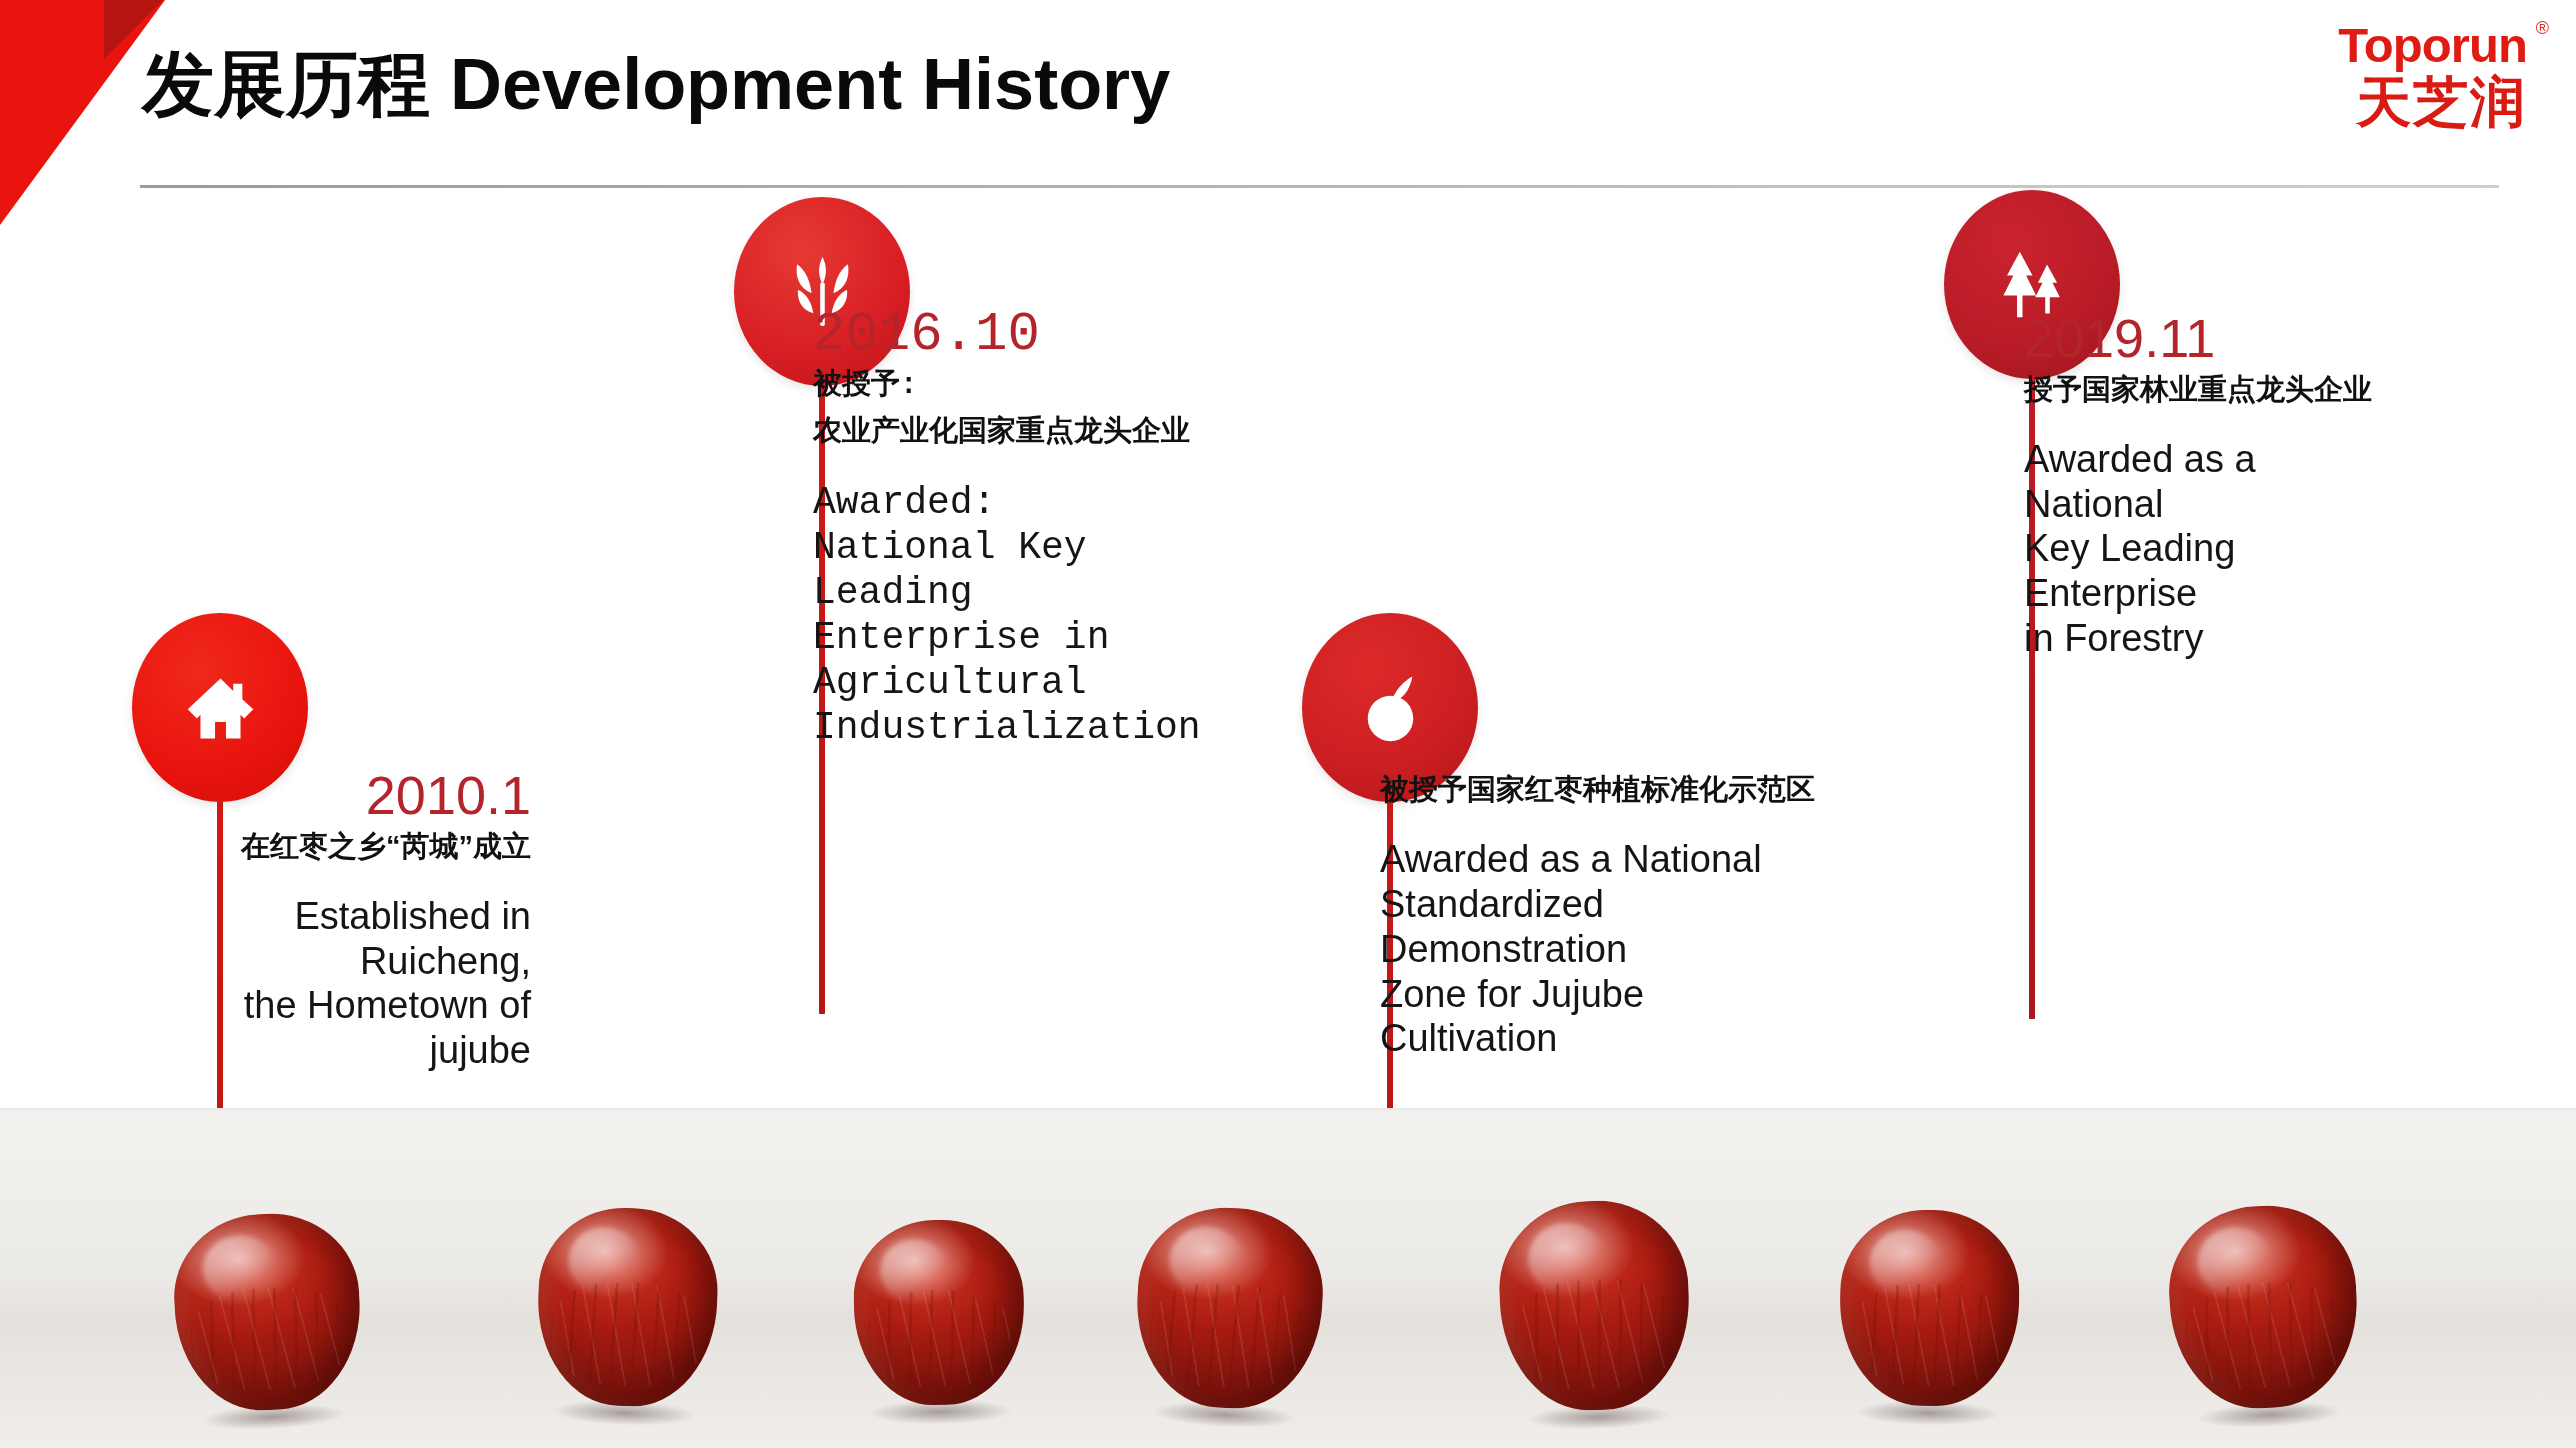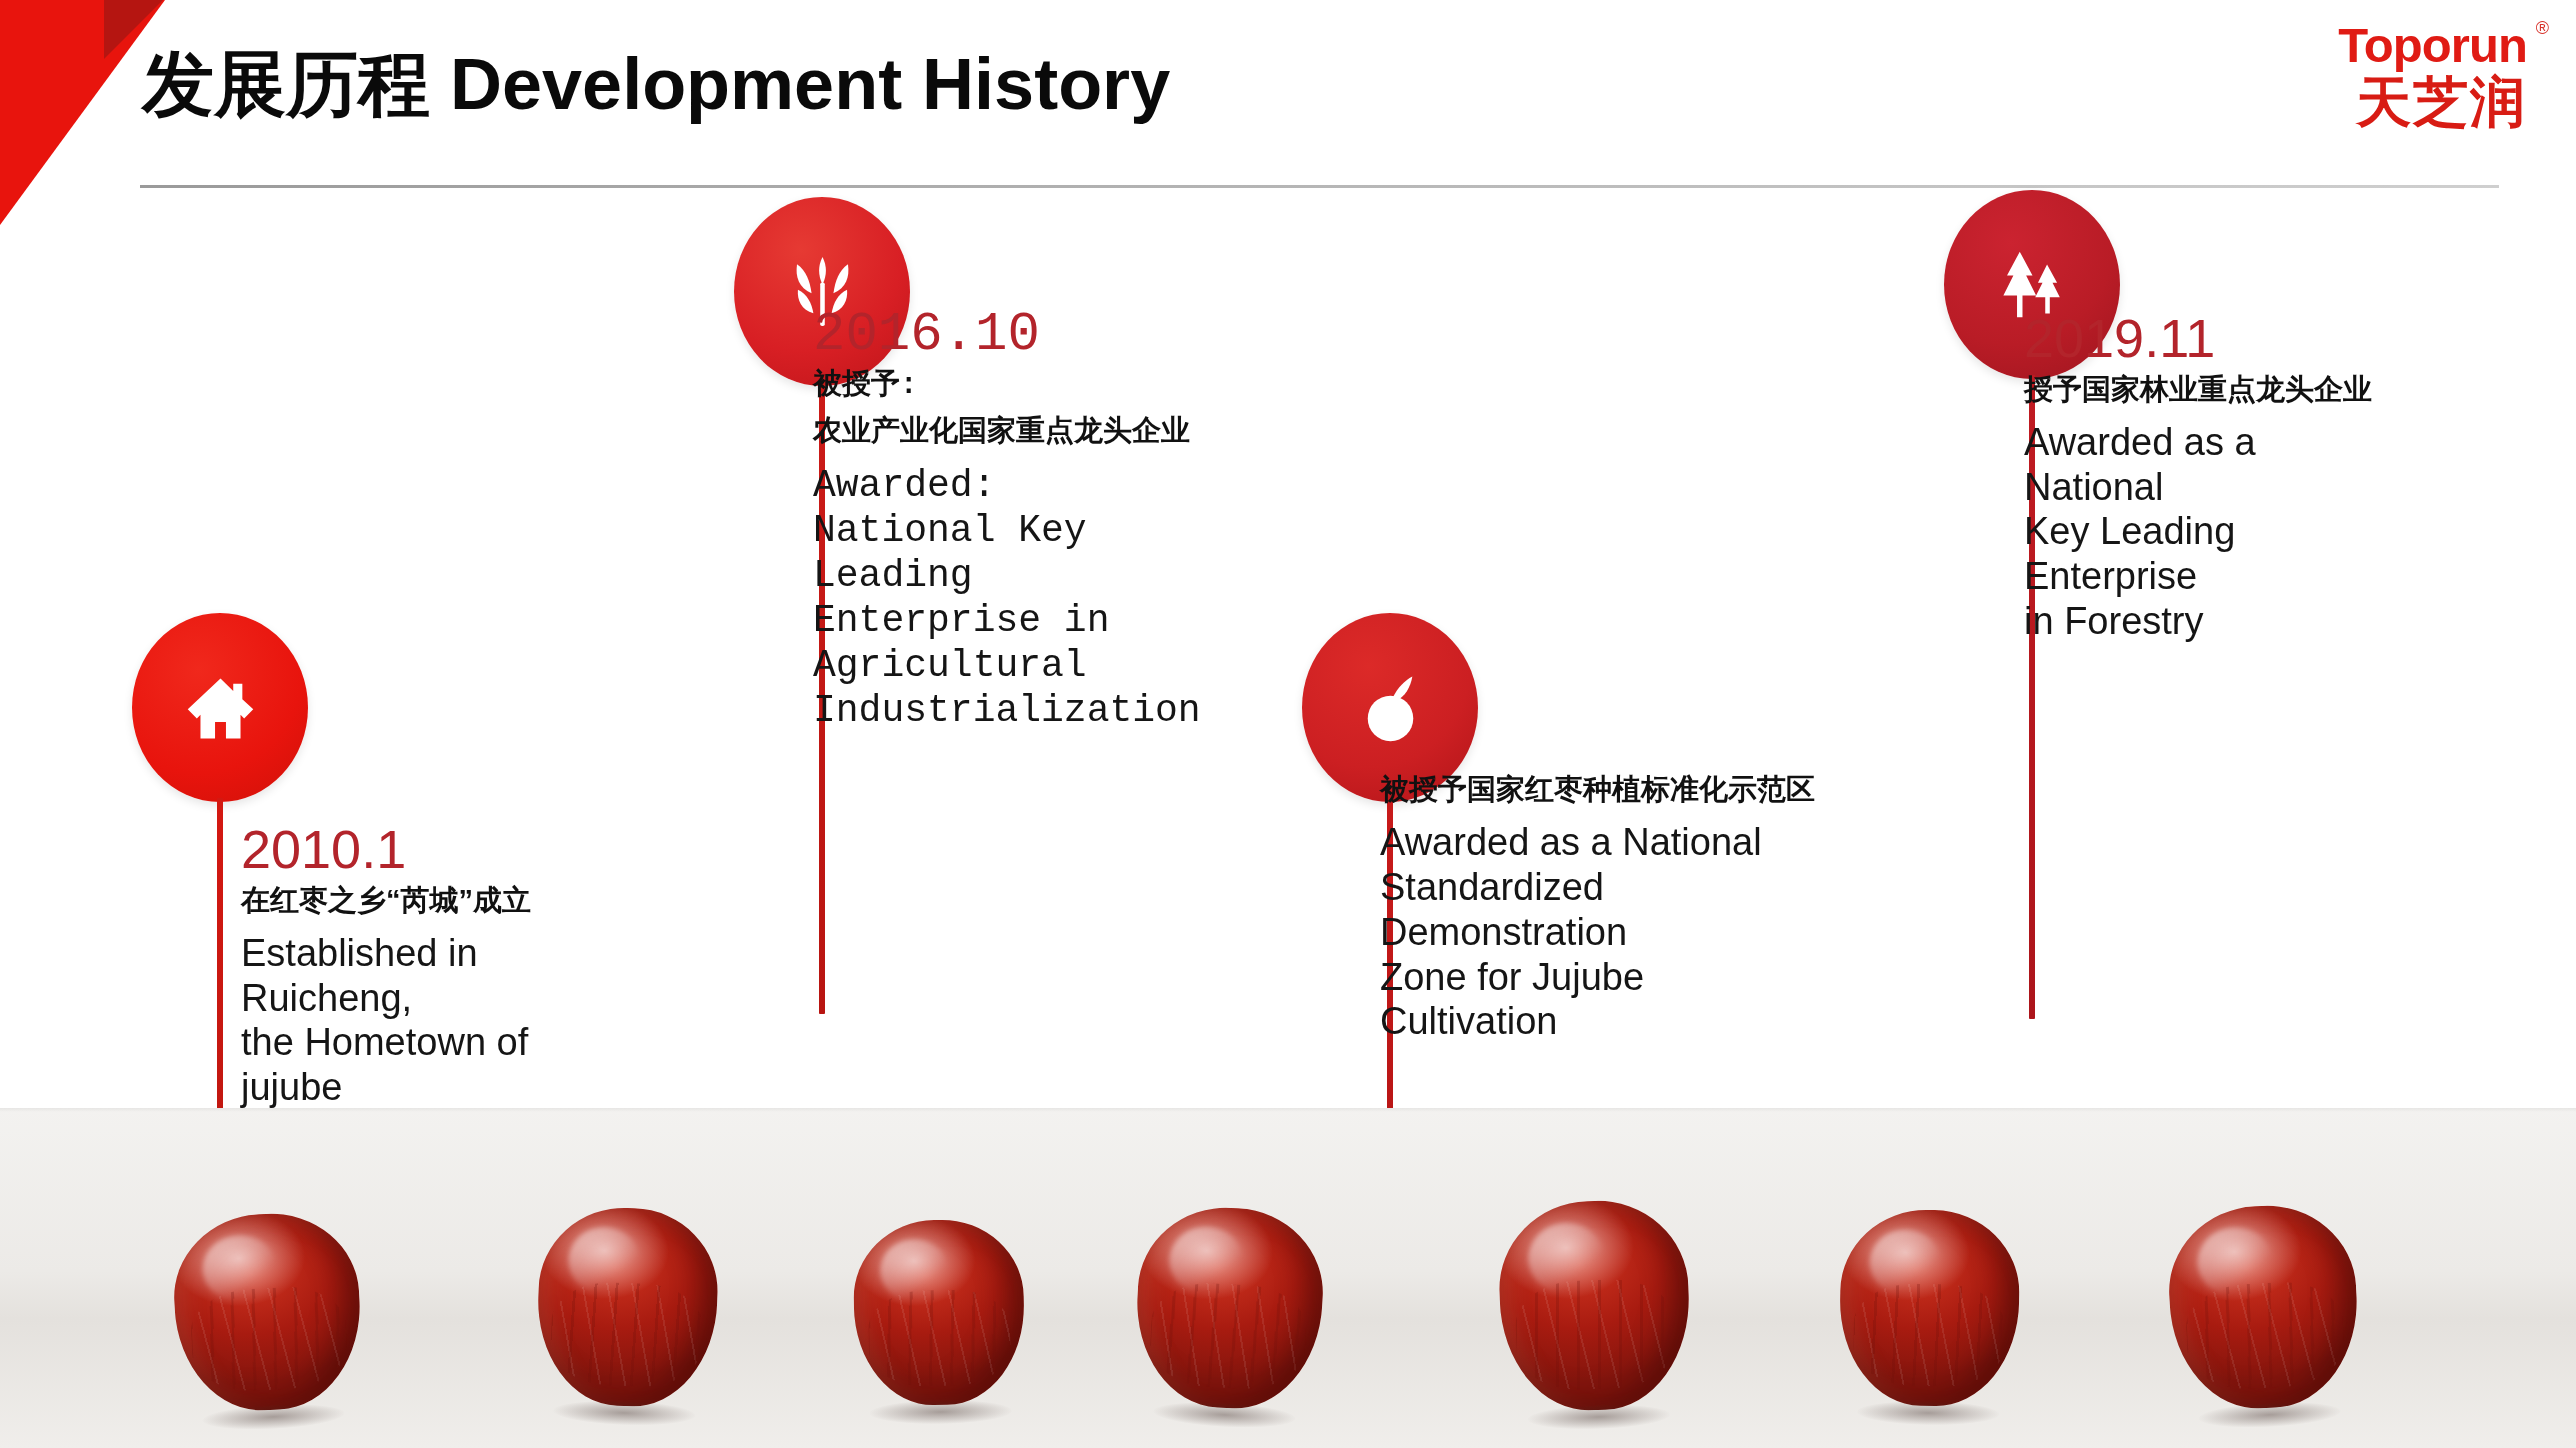--- a/index.html
+++ b/index.html
@@ -74,21 +74,21 @@
     font-size:54px;color:#b3242b;line-height:1.05;
     font-weight:normal;letter-spacing:0px;white-space:nowrap;
   }
   .entry-cn{
     font-size:29px;color:#111;font-weight:bold;
     line-height:1.45;margin-top:1px;white-space:nowrap;
   }
   .entry-cn.small-gap{margin-top:5.7px;}
   .entry-en{
     font-size:38px;color:#151515;line-height:1.18;
-    margin-top:10px;font-weight:normal;white-space:pre-line;
+    margin-top:27px;font-weight:normal;white-space:pre-line;
   }
 
   
   .photo-strip{
     position:absolute;left:0;bottom:0;width:100%;height:340px;
     background:linear-gradient(to bottom,#f3f2f0 0%,#eceae7 48%,#e4e1dd 62%,#f0eeeb 100%);
     overflow:hidden;
   }
   .strip-shadowline{
     position:absolute;left:0;top:0;width:100%;height:3.8px;
@@ -149,21 +149,21 @@
 
     <div class="tl-item" style="left:0;top:0;">
       <div class="pin" style="left:132px;top:410px;">
         <div class="pin-head" style="background:radial-gradient(circle at 38% 30%, #f0281c 0%, #e8140d 60%, #cf1008 100%);">
           <svg class="pin-icon" viewBox="0 0 100 100">
             <path fill="#ffffff" d="M50 18 L14 52 L24 62 L28 58 L28 84 L44 84 L44 66 L56 66 L56 84 L72 84 L72 58 L76 62 L86 52 L74 41 L74 24 L64 24 L64 32 Z"></path>
           </svg>
         </div>
         <div class="pin-stem" style="left:85px;top:185px;height:434px;background:linear-gradient(to bottom,#d41811,#bb1710);"></div>
       </div>
-      <div class="entry" style="left:241px;top:618px;">
+      <div class="entry" style="left:241px;top:564px;text-align:right;">
         <div class="entry-date">2010.1</div>
         <div class="entry-cn">在红枣之乡“芮城”成立</div>
         <div class="entry-en">Established in Ruicheng,
 the Hometown of jujube</div>
       </div>
     </div>
 
     <div class="tl-item" style="left:0;top:0;">
       <div class="pin" style="left:734px;top:-5.7px;">
         <div class="pin-head" style="background:radial-gradient(circle at 38% 28%, #e63a33 0%, #d81f24 58%, #bd1419 100%);">

